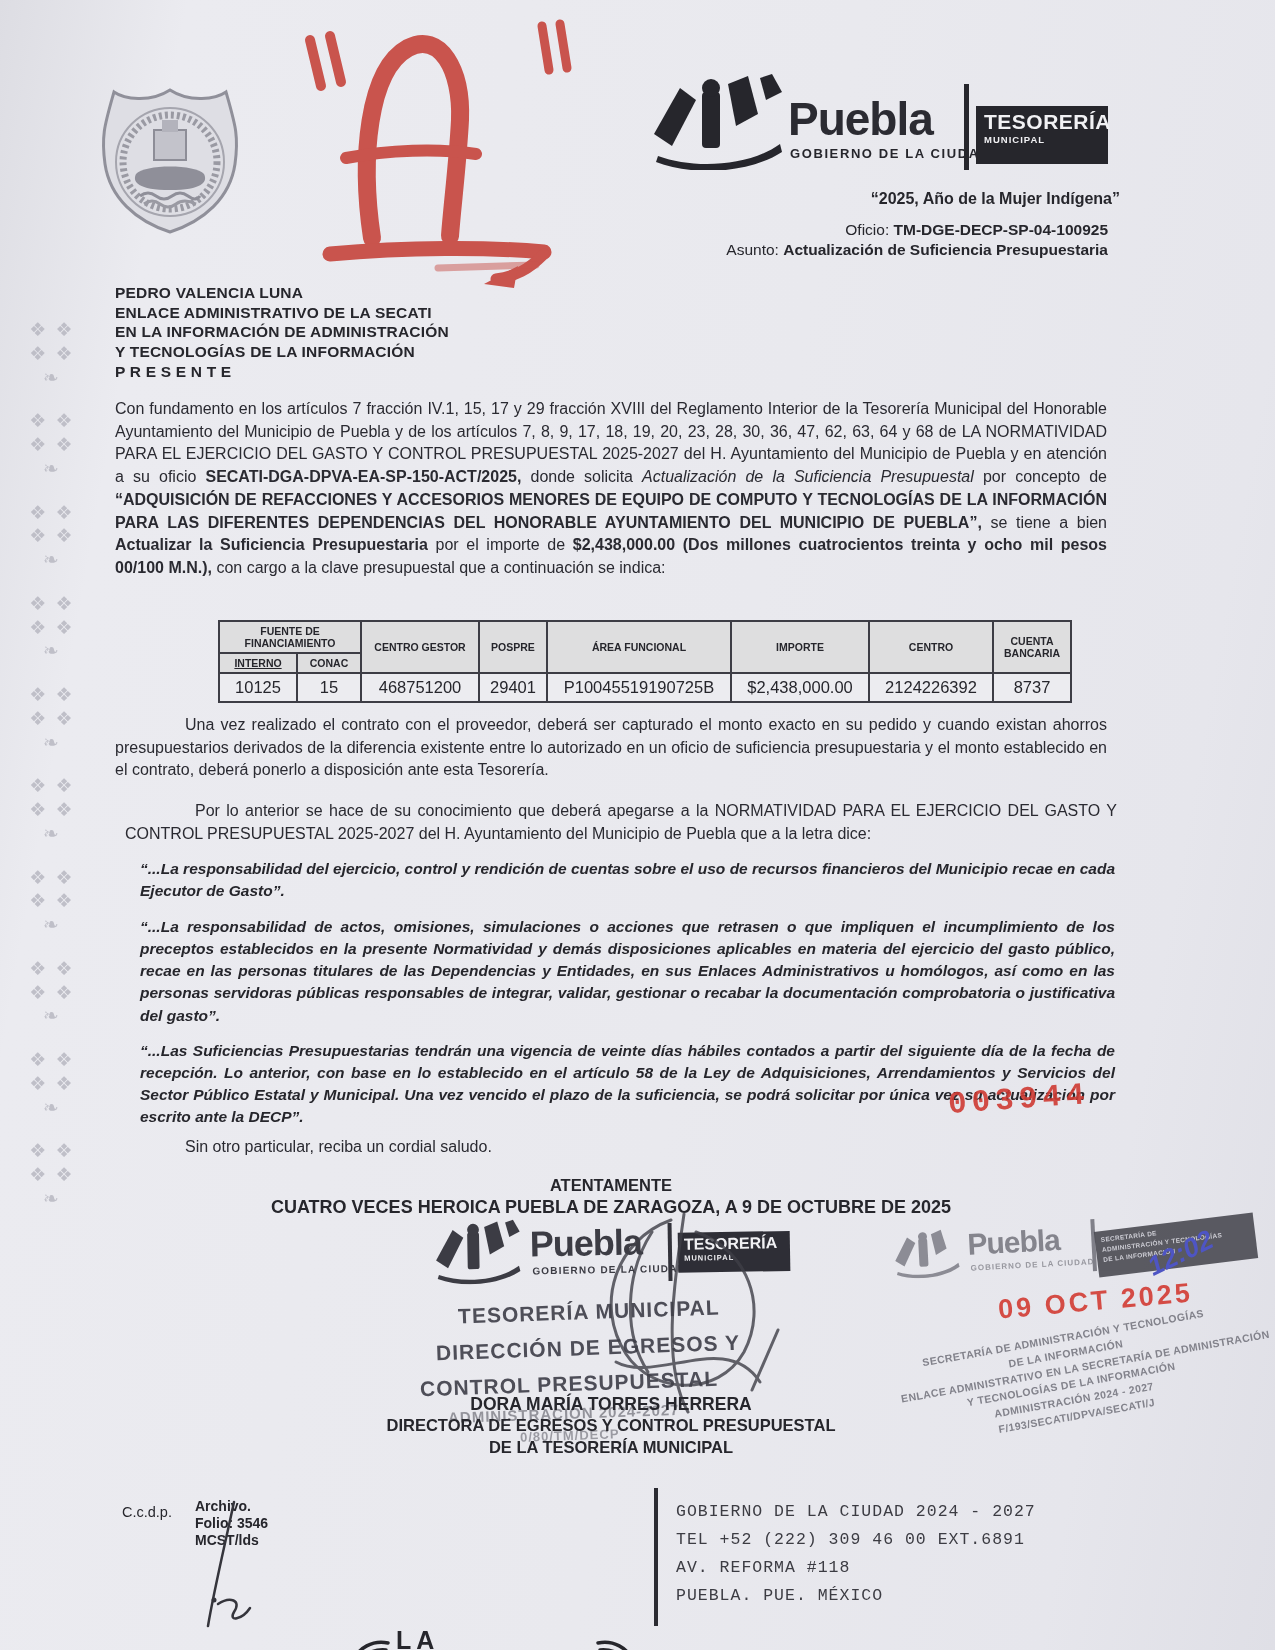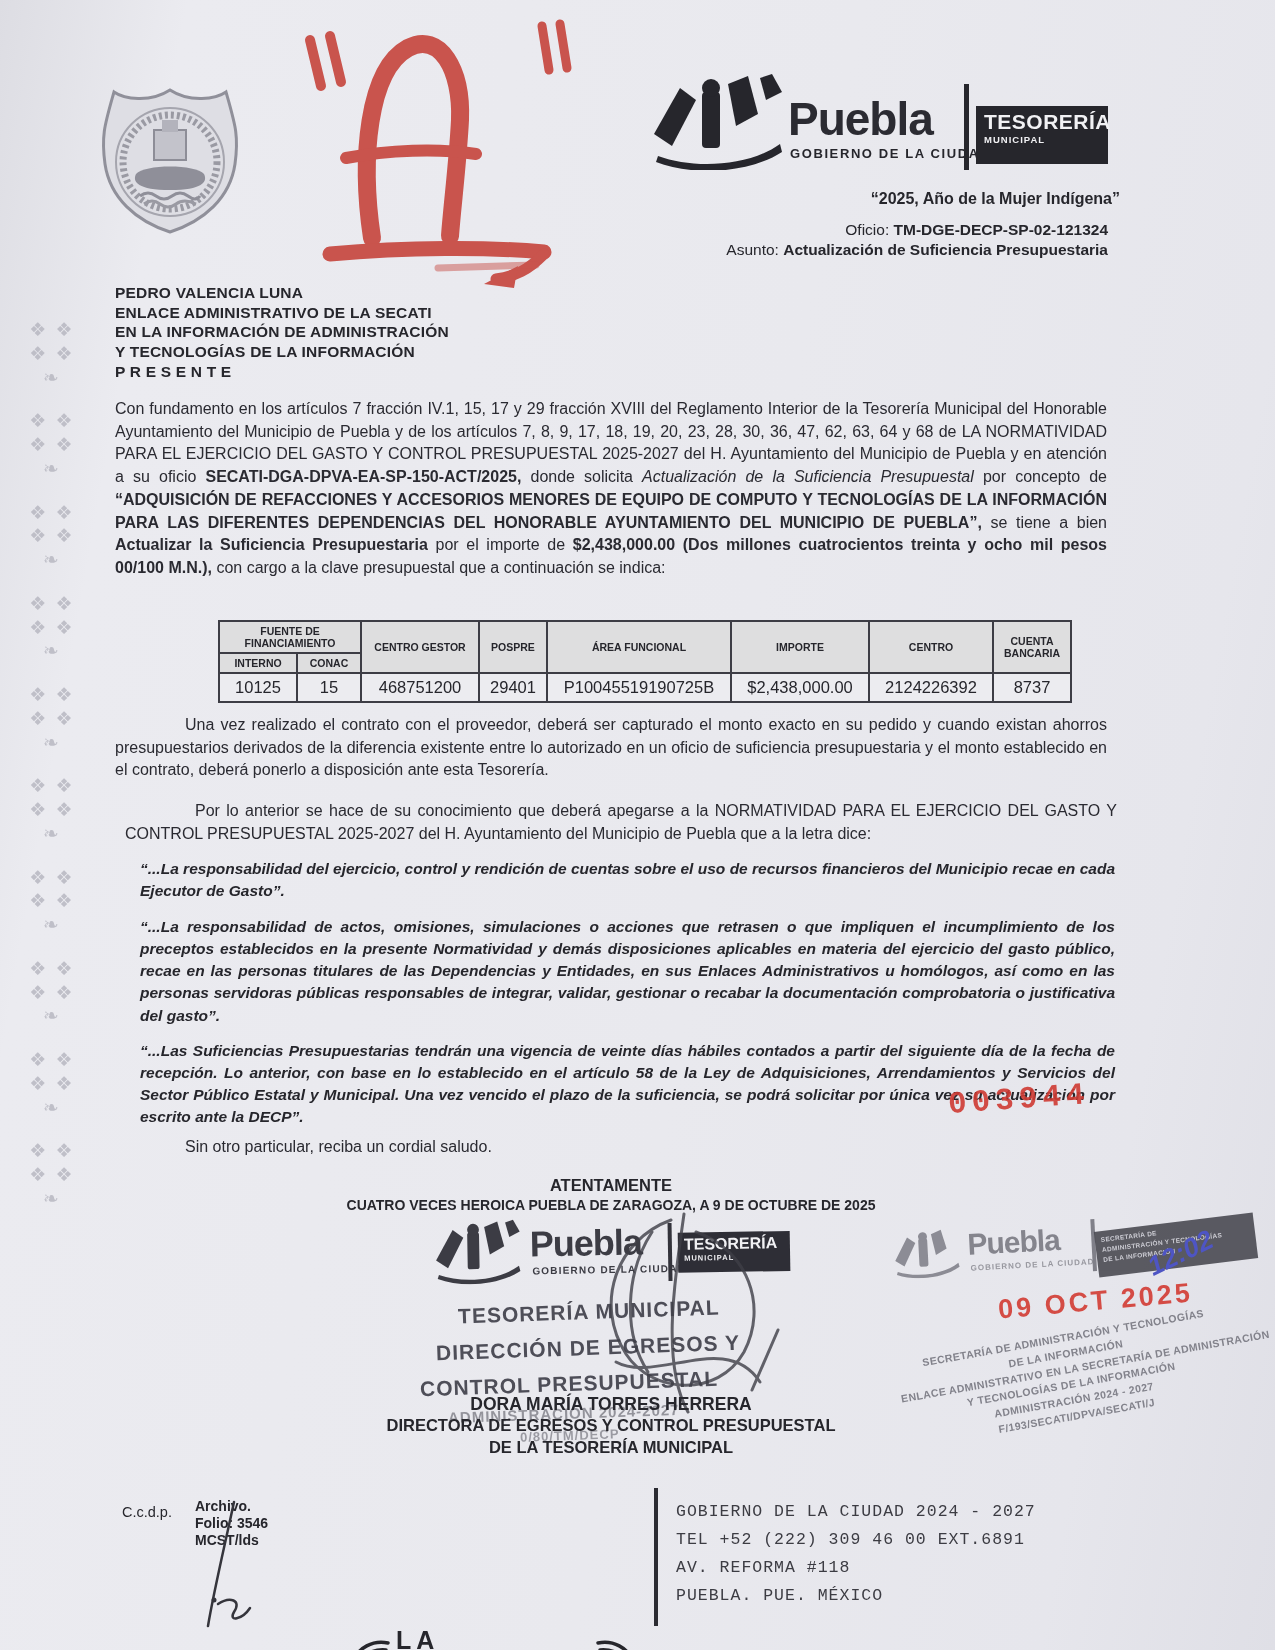--- a/index.html
+++ b/index.html
@@ -136,21 +136,21 @@
   <div class="abs b" style="left:790px;top:146px;font-size:13px;letter-spacing:1.6px;">GOBIERNO DE LA CIUDAD</div>
   <div class="abs" style="left:964px;top:84px;width:5px;height:86px;background:#26262c;"></div>
   <div class="abs badge" style="left:976px;top:106px;width:132px;height:58px;padding:4px 8px 0 8px;box-sizing:border-box;">
     <div class="b" style="font-size:21px;letter-spacing:.5px;">TESORERÍA</div>
     <div class="b" style="font-size:9.5px;letter-spacing:1px;">MUNICIPAL</div>
   </div>
 
   <div class="abs right-align slogan" style="left:612px;top:182px;width:508px;margin-top:8px;">“2025, Año de la Mujer Indígena”</div>
   <div class="abs right-align oficio-line" style="left:500px;top:220px;width:608px;">
     <span>Oficio:</span>
-    <span class="b">TM-DGE-DECP-SP-02-121324</span>
+    <span class="b">TM-DGE-DECP-SP-04-100925</span>
   </div>
   <div class="abs right-align oficio-line" style="left:500px;top:240px;width:608px;">
     <span>Asunto:</span>
     <span class="b">Actualización de Suficiencia Presupuestaria</span>
   </div>
 
   <div class="abs recipient" style="left:115px;top:283px;width:600px;">
       <div>PEDRO VALENCIA LUNA</div>
       <div>ENLACE ADMINISTRATIVO DE LA SECATI</div>
       <div>EN LA INFORMACIÓN DE ADMINISTRACIÓN</div>
@@ -165,21 +165,21 @@
         <tr>
       <th colspan="2" style="width:130px;">FUENTE DE FINANCIAMIENTO</th>
       <th rowspan="2" style="width:112px;">CENTRO GESTOR</th>
       <th rowspan="2" style="width:62px;">POSPRE</th>
       <th rowspan="2" style="width:178px;">ÁREA FUNCIONAL</th>
       <th rowspan="2" style="width:132px;">IMPORTE</th>
       <th rowspan="2" style="width:118px;">CENTRO</th>
       <th rowspan="2" style="width:72px;">CUENTA BANCARIA</th>
     </tr>
     <tr>
-      <th style="width:72px;">INTERNO</th>
+      <th style="width:72px;text-decoration:underline;">INTERNO</th>
       <th style="width:58px;">CONAC</th>
     </tr>
     <tr class="trow">
       <td>10125</td>
       <td>15</td>
       <td>468751200</td>
       <td>29401</td>
       <td>P10045519190725B</td>
       <td>$2,438,000.00</td>
       <td>2124226392</td>
@@ -192,21 +192,21 @@
   <div class="abs body-text indent" style="left:125px;top:800px;width:992px;">Por lo anterior se hace de su conocimiento que deberá apegarse a la NORMATIVIDAD PARA EL EJERCICIO DEL GASTO Y CONTROL PRESUPUESTAL 2025-2027 del H. Ayuntamiento del Municipio de Puebla que a la letra dice:</div>
 
   <div class="abs quote" style="left:140px;top:858px;width:975px;">“...La responsabilidad del ejercicio, control y rendición de cuentas sobre el uso de recursos financieros del Municipio recae en cada Ejecutor de Gasto”.</div>
   <div class="abs quote" style="left:140px;top:916px;width:975px;">“...La responsabilidad de actos, omisiones, simulaciones o acciones que retrasen o que impliquen el incumplimiento de los preceptos establecidos en la presente Normatividad y demás disposiciones aplicables en materia del ejercicio del gasto público, recae en las personas titulares de las Dependencias y Entidades, en sus Enlaces Administrativos u homólogos, así como en las personas servidoras públicas responsables de integrar, validar, gestionar o recabar la documentación comprobatoria o justificativa del gasto”.</div>
   <div class="abs quote" style="left:140px;top:1040px;width:975px;">“...Las Suficiencias Presupuestarias tendrán una vigencia de veinte días hábiles contados a partir del siguiente día de la fecha de recepción. Lo anterior, con base en lo establecido en el artículo 58 de la Ley de Adquisiciones, Arrendamientos y Servicios del Sector Público Estatal y Municipal. Una vez vencido el plazo de la suficiencia, se podrá solicitar por única vez su actualización por escrito ante la DECP”.</div>
 
   <div class="abs mono b" style="left:948px;top:1082px;font-size:31px;letter-spacing:5px;color:#cf3b33;transform:rotate(-4deg);opacity:.9;">003944</div>
 
   <div class="abs body-text" style="left:185px;top:1136px;width:700px;">Sin otro particular, reciba un cordial saludo.</div>
   <div class="abs b center" style="left:115px;top:1176px;width:992px;font-size:16.5px;">ATENTAMENTE</div>
-  <div class="abs b center" style="left:115px;top:1197px;width:992px;font-size:14px;">CUATRO VECES HEROICA PUEBLA DE ZARAGOZA, A 9 DE OCTUBRE DE 2025</div>
+  <div class="abs b center" style="left:115px;top:1197px;width:992px;font-size:18px;">CUATRO VECES HEROICA PUEBLA DE ZARAGOZA, A 9 DE OCTUBRE DE 2025</div>
 
   <div class="abs" style="left:432px;top:1216px;width:360px;height:70px;transform:rotate(-1deg);">
     <span class="abs" style="left:0;top:0;">
       <svg width="92" height="66" viewBox="0 0 140 98">
         <g fill="#3c3c44">
           <polygon points="6,62 32,16 48,28 24,74"></polygon>
           <rect x="54" y="20" width="18" height="56" rx="4"></rect>
           <circle cx="63" cy="16" r="9"></circle>
           <polygon points="80,12 100,4 110,42 88,54"></polygon>
           <polygon points="112,6 124,2 134,20 118,28"></polygon>

